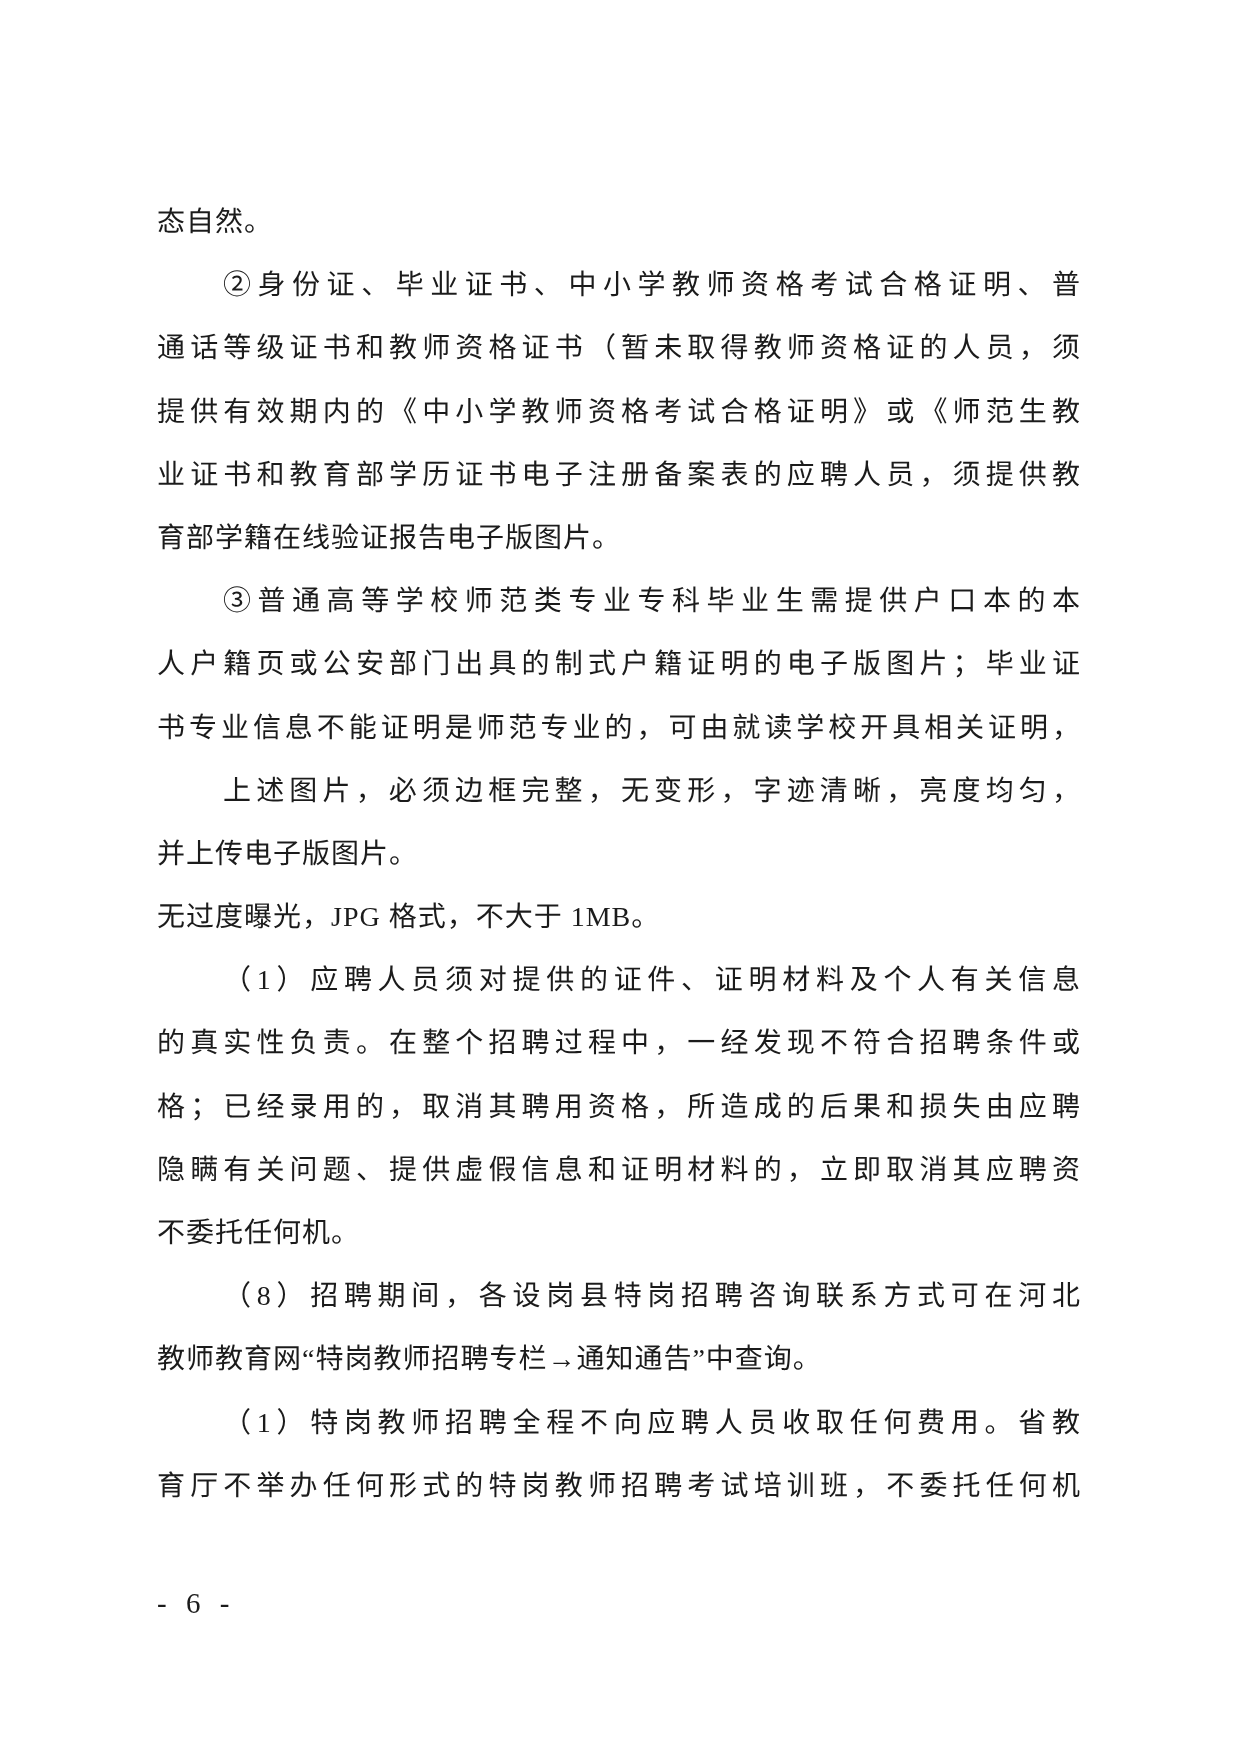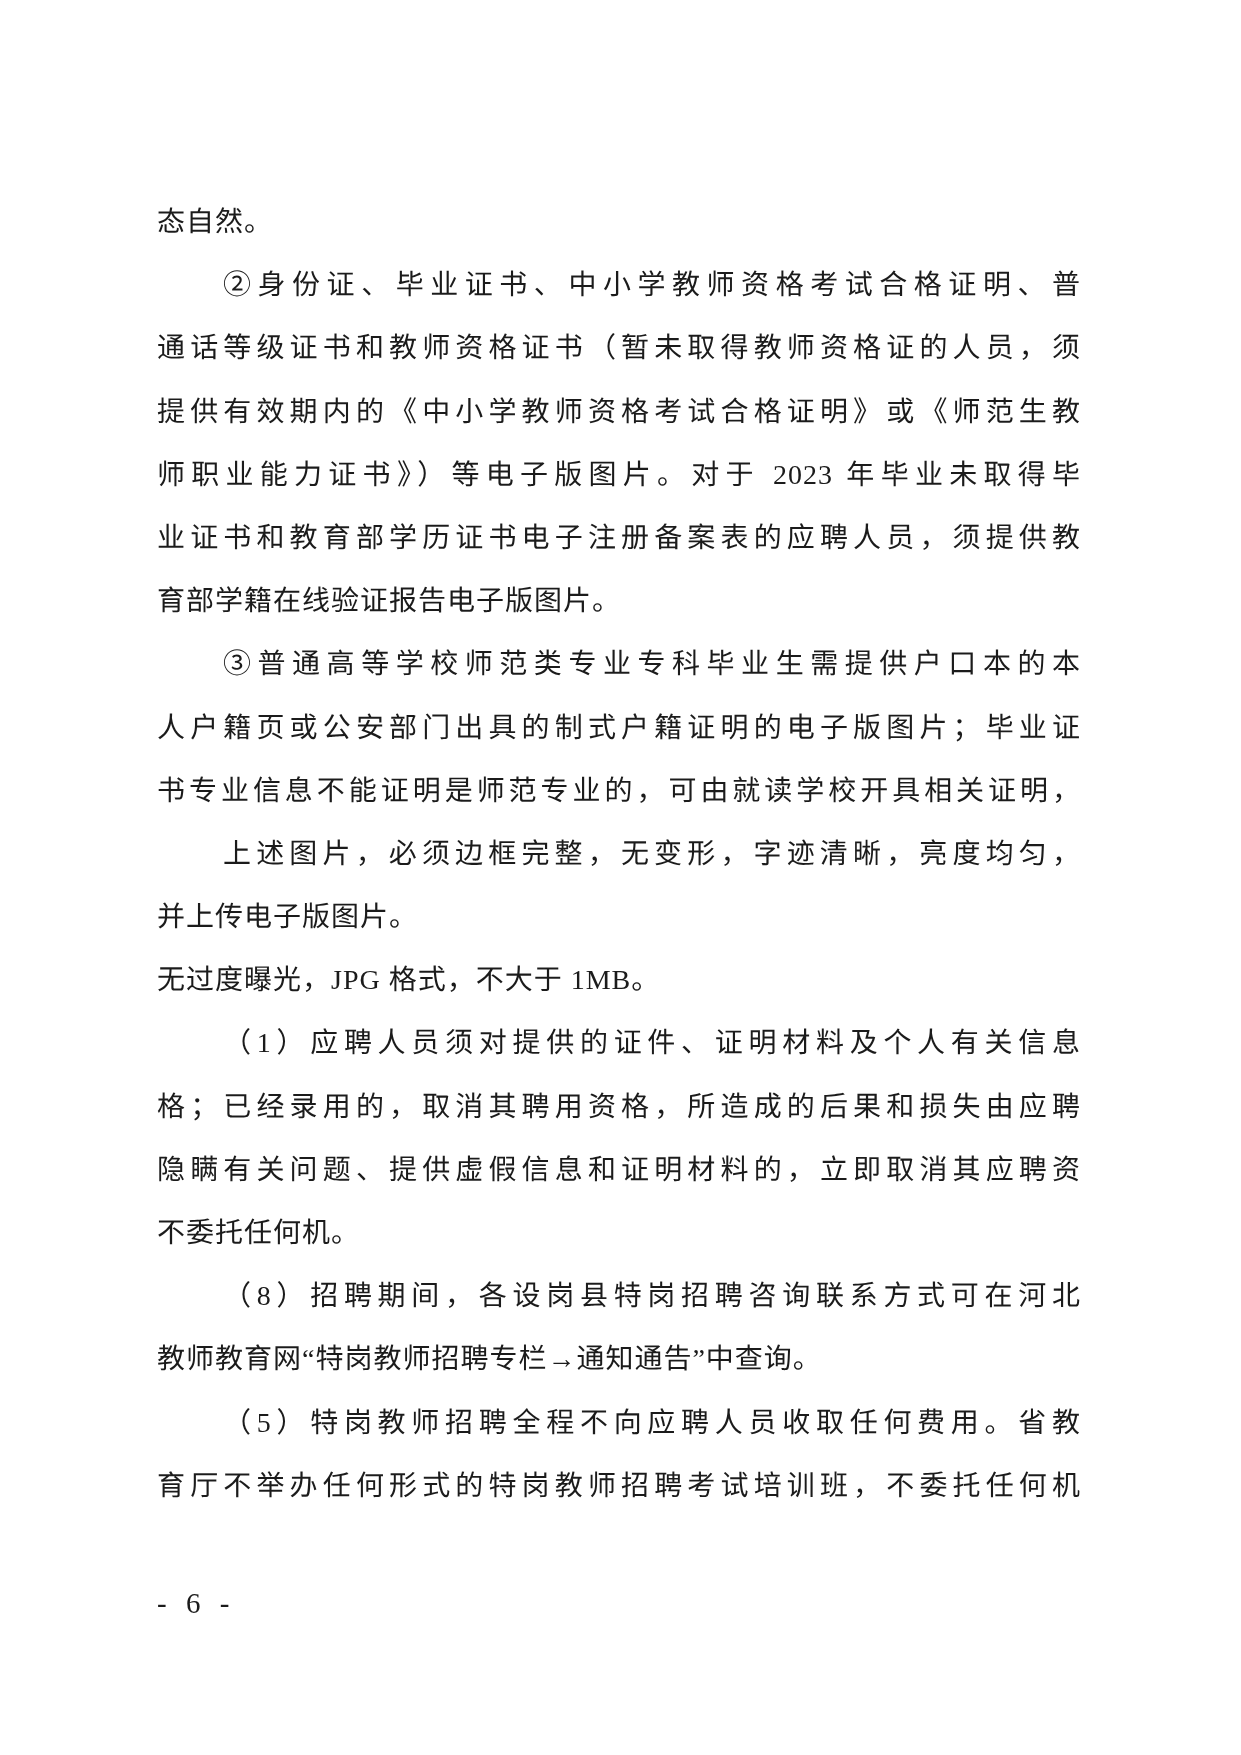--- a/index.html
+++ b/index.html
@@ -51,32 +51,32 @@
 </style>
 </head>
 <body>
 
 <div class="page">
   <main class="text-block">
     <div class="textline">态自然。</div>
     <div class="textline indent full">②身份证、毕业证书、中小学教师资格考试合格证明、普</div>
     <div class="textline full">通话等级证书和教师资格证书（暂未取得教师资格证的人员，须</div>
     <div class="textline full">提供有效期内的《中小学教师资格考试合格证明》或《师范生教</div>
-    <div class="textline full">师职业能力证书》）等电子版图片。对于 2023 年毕业未取得毕</div>
     <div class="textline full">业证书和教育部学历证书电子注册备案表的应聘人员，须提供教</div>
     <div class="textline">育部学籍在线验证报告电子版图片。</div>
     <div class="textline indent full">③普通高等学校师范类专业专科毕业生需提供户口本的本</div>
     <div class="textline full">人户籍页或公安部门出具的制式户籍证明的电子版图片；毕业证</div>
     <div class="textline full">书专业信息不能证明是师范专业的，可由就读学校开具相关证明，</div>
     <div class="textline indent full">上述图片，必须边框完整，无变形，字迹清晰，亮度均匀，</div>
     <div class="textline">并上传电子版图片。</div>
     <div class="textline">无过度曝光，JPG 格式，不大于 1MB。</div>
     <div class="textline indent full">（1）应聘人员须对提供的证件、证明材料及个人有关信息</div>
+    <div class="textline full">的真实性负责。在整个招聘过程中，一经发现不符合招聘条件或</div>
     <div class="textline full">格；已经录用的，取消其聘用资格，所造成的后果和损失由应聘</div>
     <div class="textline full">隐瞒有关问题、提供虚假信息和证明材料的，立即取消其应聘资</div>
     <div class="textline">不委托任何机。</div>
     <div class="textline indent full">（8）招聘期间，各设岗县特岗招聘咨询联系方式可在河北</div>
     <div class="textline">教师教育网“特岗教师招聘专栏→通知通告”中查询。</div>
-    <div class="textline indent full">（5）特岗教师招聘全程不向应聘人员收取任何费用。省教</div>
+    <div class="textline indent full">（1）特岗教师招聘全程不向应聘人员收取任何费用。省教</div>
     <div class="textline full">育厅不举办任何形式的特岗教师招聘考试培训班，不委托任何机</div>
   </main>
   <div class="page-number">- 6 -</div>
 </div>
 
 </body></html>

